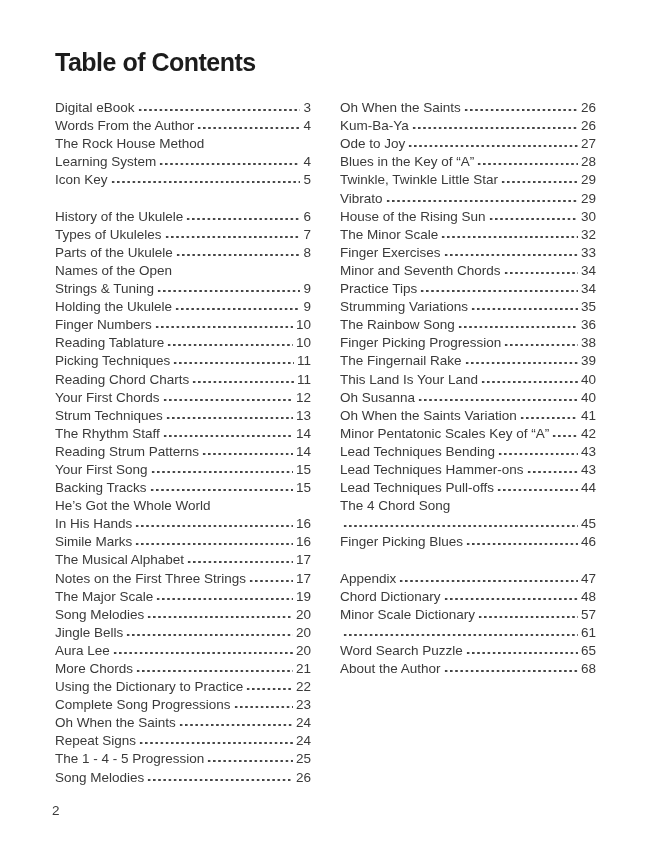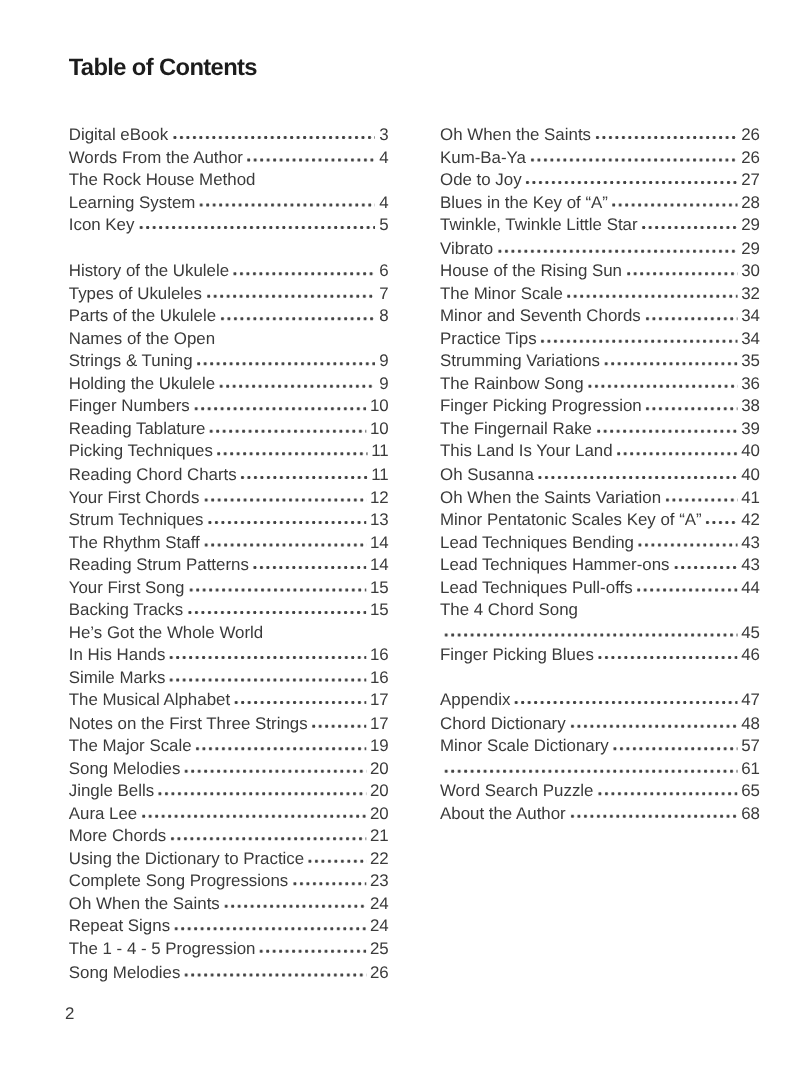--- a/index.html
+++ b/index.html
@@ -13,32 +13,32 @@
     height: 864px;
     background: #ffffff;
     font-family: "Liberation Sans", "DejaVu Sans", sans-serif;
     color: #3a3a3a;
     overflow: hidden;
   }
   .page-title {
     position: absolute;
     left: 55px;
     top: 31px;
-    font-size: 19px;
+    font-size: 25px;
     font-weight: bold;
     letter-spacing: -0.5px;
     color: #1c1c1c;
   }
   .toc-columns {
     position: absolute;
     left: 55px;
     top: 97px;
     width: 541px;
     display: flex;
-    gap: 41px;
+    gap: 29px;
   }
   .toc-col {
     width: 256px;
     flex: 0 0 256px;
   }
   .toc-row {
     display: flex;
     align-items: flex-end;
     height: 18.1px;
     font-size: 13.5px;
@@ -296,20 +296,25 @@
           <span class="toc-label">House of the Rising Sun</span>
           <span class="toc-dots"></span>
           <span class="toc-page-num">30</span>
         </div>
         <div class="toc-row">
           <span class="toc-label">The Minor Scale</span>
           <span class="toc-dots"></span>
           <span class="toc-page-num">32</span>
         </div>
         <div class="toc-row">
+          <span class="toc-label">Finger Exercises</span>
+          <span class="toc-dots"></span>
+          <span class="toc-page-num">33</span>
+        </div>
+        <div class="toc-row">
           <span class="toc-label">Minor and Seventh Chords</span>
           <span class="toc-dots"></span>
           <span class="toc-page-num">34</span>
         </div>
         <div class="toc-row">
           <span class="toc-label">Practice Tips</span>
           <span class="toc-dots"></span>
           <span class="toc-page-num">34</span>
         </div>
         <div class="toc-row">

